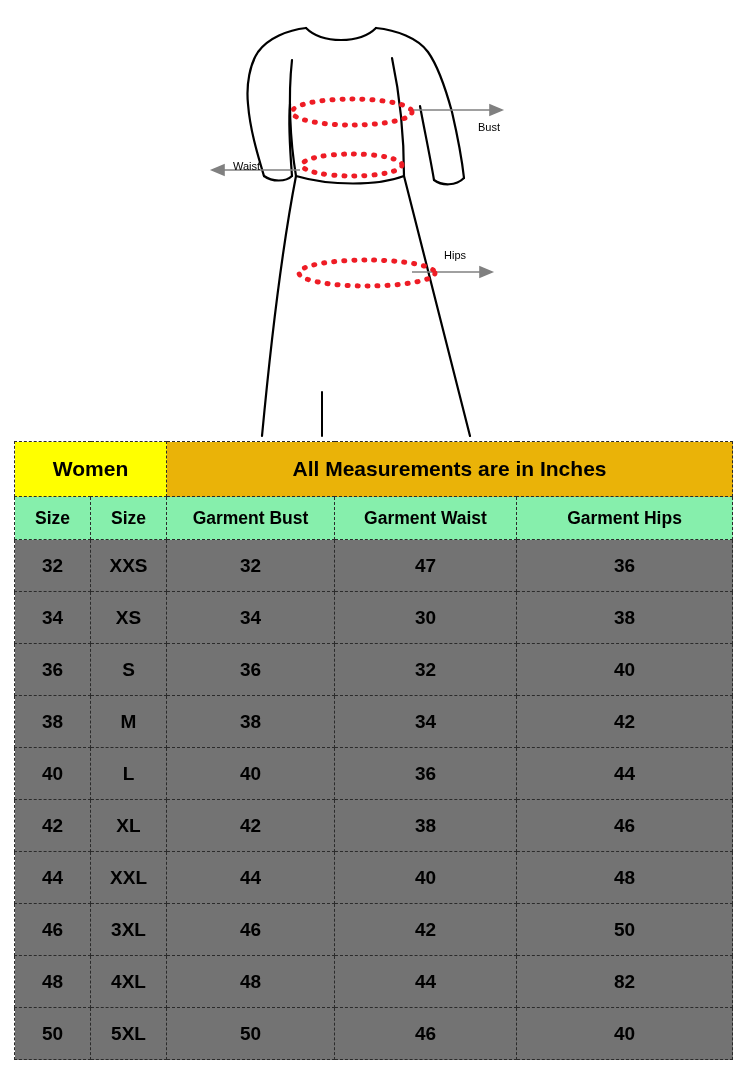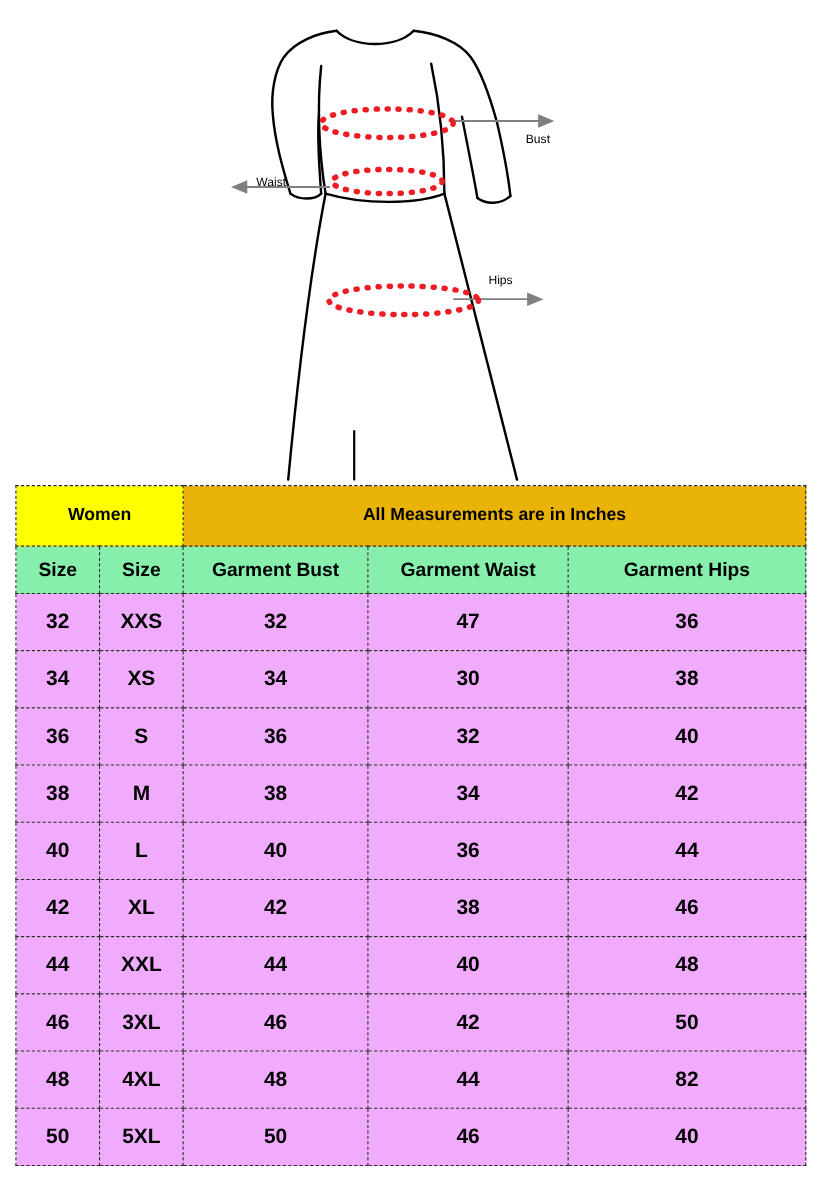--- a/index.html
+++ b/index.html
@@ -65,39 +65,39 @@
     padding: 0;
   }
   .col-size1 { width: 76px; }
   .col-size2 { width: 76px; }
   .col-bust  { width: 168px; }
   .col-waist { width: 182px; }
   .col-hips  { width: 216px; }
 
   tr.title-row td {
     height: 54px;
-    font-size: 16px;
+    font-size: 21px;
   }
   td.title-women {
     background: #ffff00;
   }
   td.title-measure {
     background: #eab308;
   }
 
   tr.head-row td {
     height: 42px;
     font-size: 17.5px;
     background: #86efac;
   }
 
   tr.data-row td {
     height: 51px;
     font-size: 19px;
-    background: #f0abfc;
+    background: #737373;
   }
 </style>
 </head>
 <body>
 
 <div id="page">
 
   <div id="figure">
     <svg width="746" height="440" viewBox="0 0 746 440" xmlns="http://www.w3.org/2000/svg">
       <g fill="none" stroke="#000000" stroke-width="2.2" stroke-linecap="round" stroke-linejoin="round">

